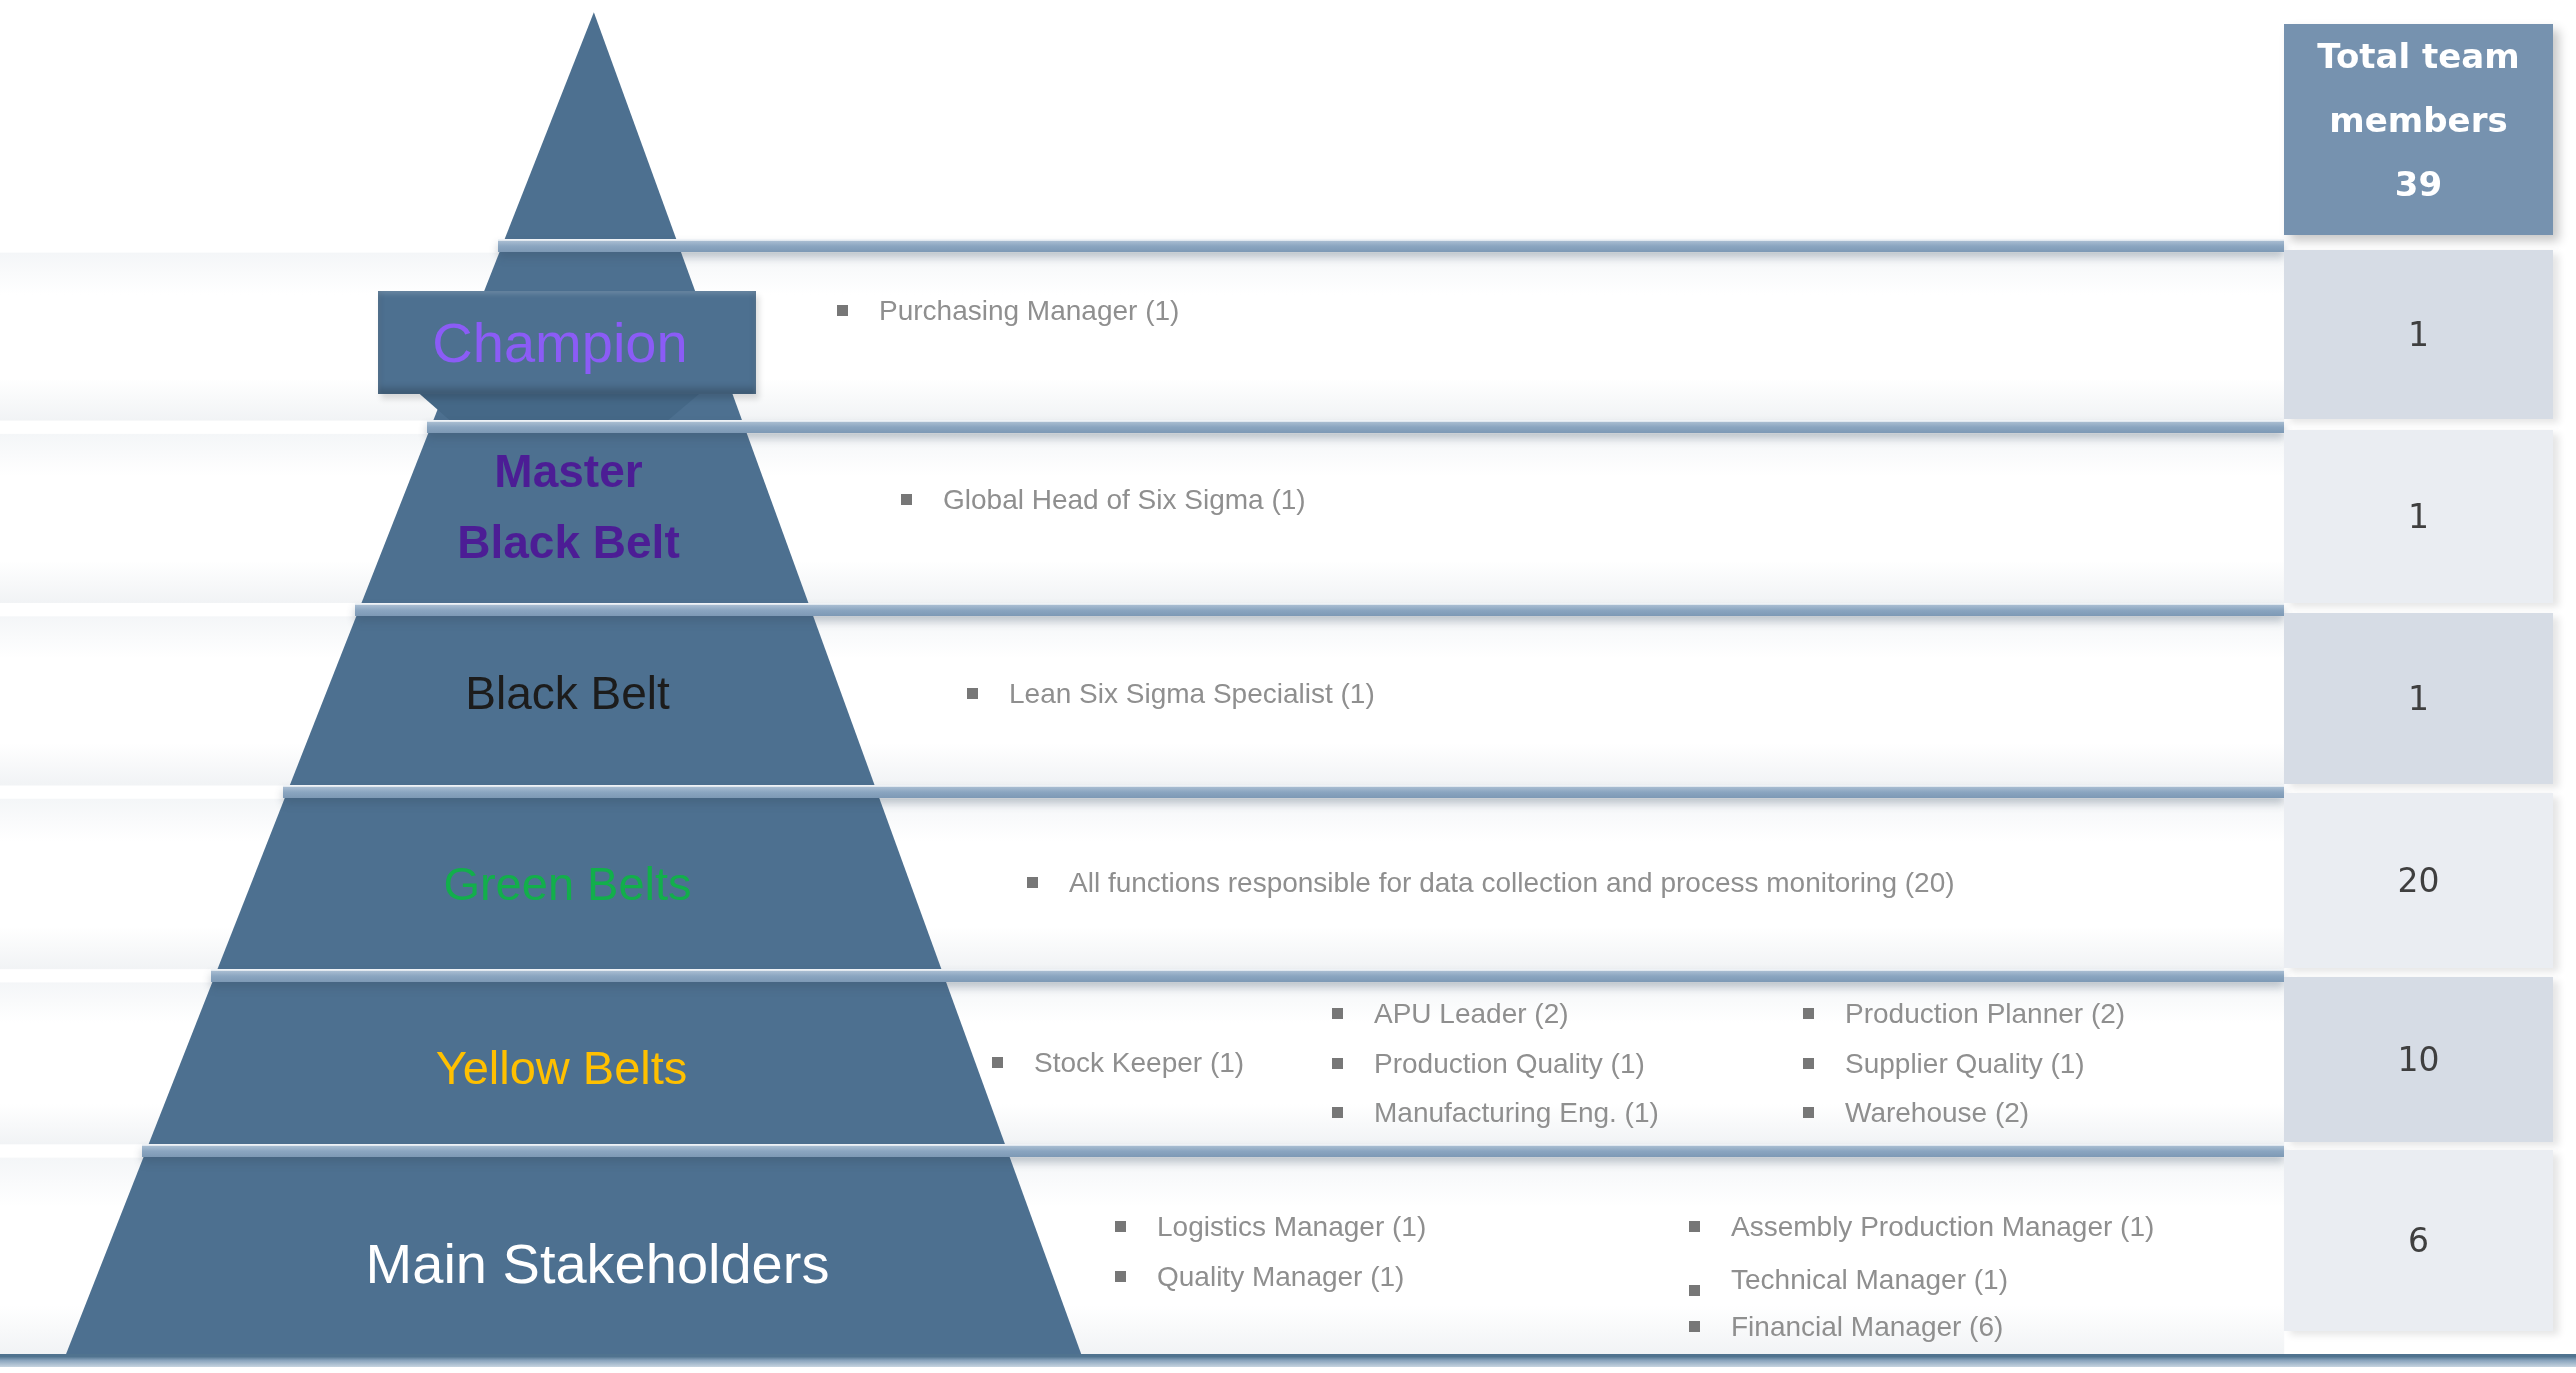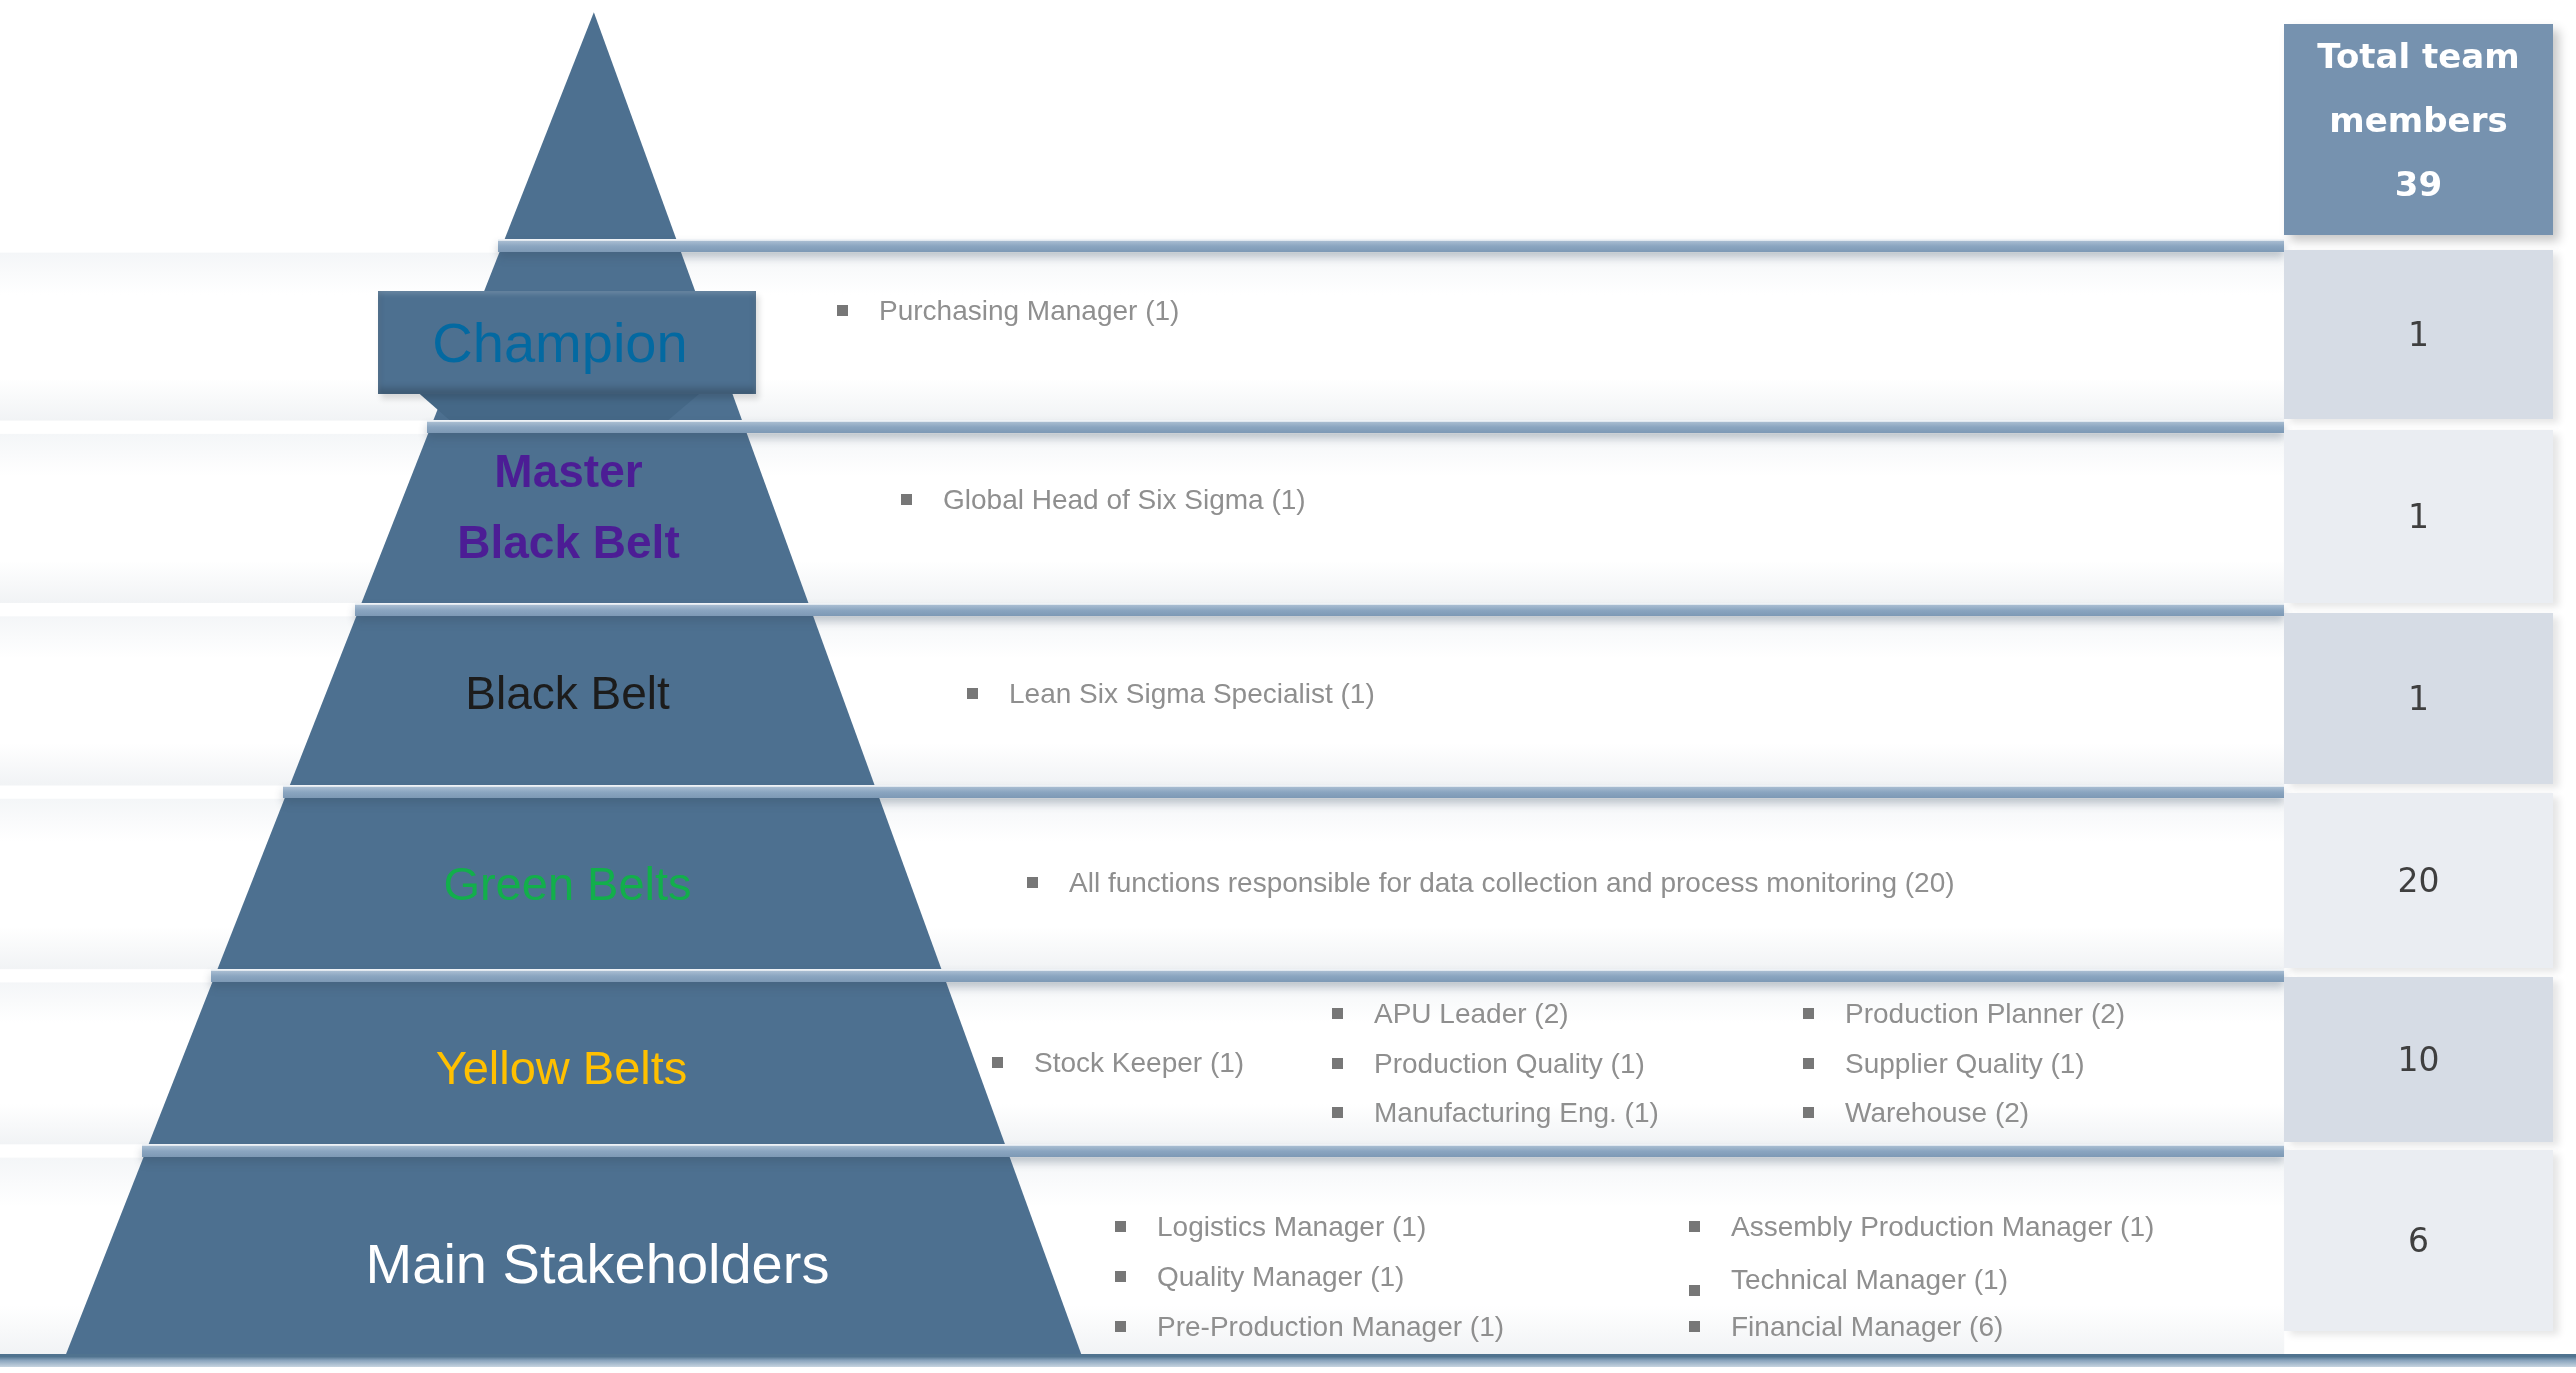--- a/index.html
+++ b/index.html
@@ -26,21 +26,21 @@
     background:linear-gradient(180deg,#50738f 0%,#50738f 20%,#88a3bc 48%,#c6d4e0 100%);
   }
   
   .plaque{
     position:absolute;left:378px;top:291px;width:378px;height:103px;z-index:4;
     background:#4d7090;
     box-shadow:inset 0 3px 4.8px rgba(255,255,255,.16), inset 0 -6px 7.2px rgba(0,0,0,.20), 3px 4.8px 6px rgba(0,0,0,.14);
   }
   
   .lvl-label{position:absolute;z-index:5;text-align:center;white-space:pre-line;}
-  .champion-label{left:378px;top:291px;width:364px;height:103px;line-height:103px;font-size:56px;color:#0369a1;}
+  .champion-label{left:378px;top:291px;width:364px;height:103px;line-height:103px;font-size:56px;color:#8b5cf6;}
   .mbb-label{left:369px;top:436px;width:399px;font-size:46px;line-height:71px;font-weight:bold;color:#4c1d95;}
   .bb-label{left:356px;top:663px;width:423px;font-size:46px;line-height:60px;color:#1c1c1c;}
   .gb-label{left:356px;top:854px;width:423px;font-size:47px;line-height:60px;color:#12af4b;}
   .yb-label{left:350px;top:1038px;width:423px;font-size:47px;line-height:60px;color:#ffc000;}
   .ms-label{left:353px;top:1234px;width:489px;font-size:56px;line-height:60px;color:#ffffff;}
   
   .li{
     position:absolute;display:flex;align-items:center;height:39px;z-index:5;
     color:#8f8f8f;font-size:28px;white-space:nowrap;
   }
@@ -160,24 +160,20 @@
   </div>
 
   <div class="li" style="left:1115px;top:1207px;">
     <span class="sq"></span>
     <span>Logistics Manager (1)</span>
   </div>
   <div class="li" style="left:1115px;top:1257px;">
     <span class="sq"></span>
     <span>Quality Manager (1)</span>
   </div>
-  <div class="li" style="left:1115px;top:1307px;">
-    <span class="sq"></span>
-    <span>Pre-Production Manager (1)</span>
-  </div>
   <div class="li" style="left:1689px;top:1207px;">
     <span class="sq"></span>
     <span>Assembly Production Manager (1)</span>
   </div>
   <div class="li" style="left:1689px;top:1257px;align-items:flex-end;">
     <span class="sq"></span>
     <span>Technical Manager (1)</span>
   </div>
   <div class="li" style="left:1689px;top:1307px;">
     <span class="sq"></span>

